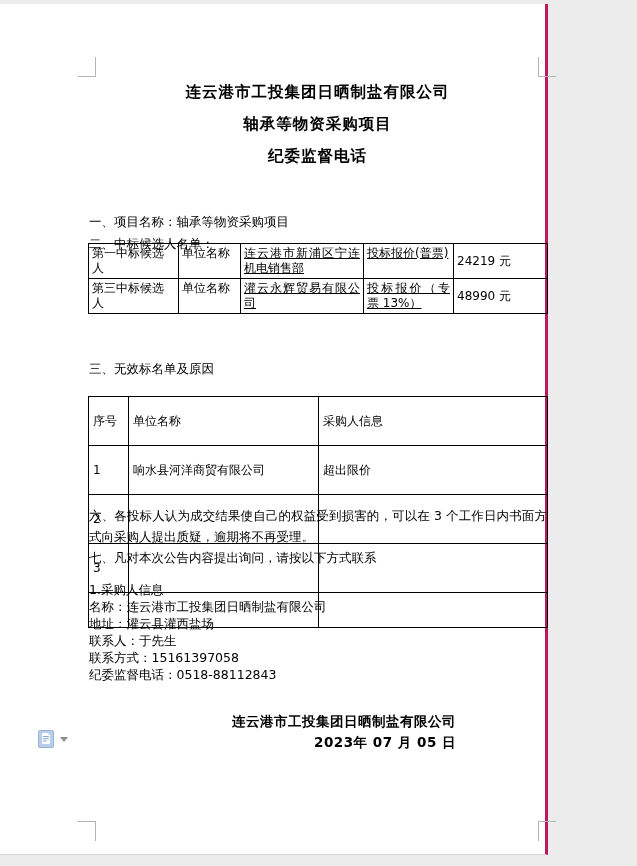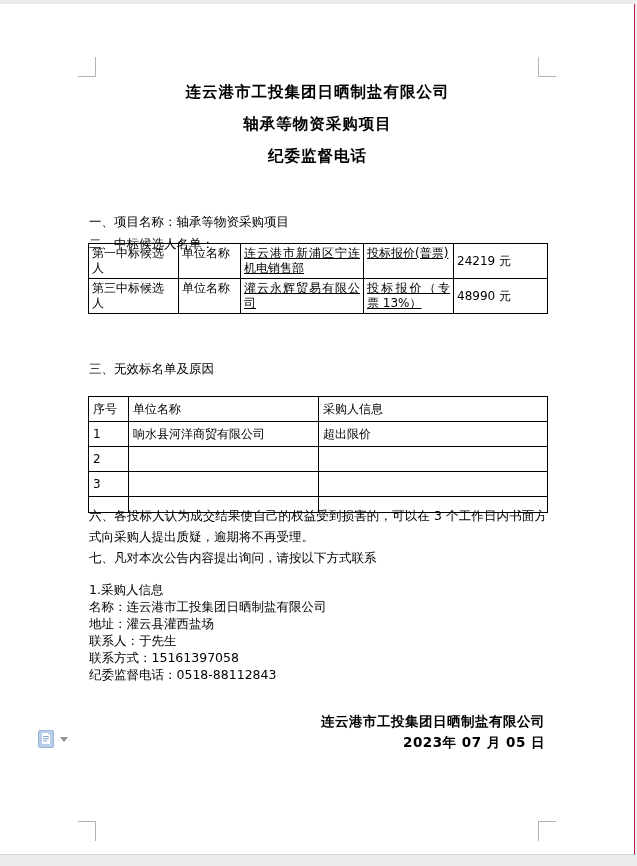--- a/index.html
+++ b/index.html
@@ -5,23 +5,23 @@
   * { margin:0; padding:0; box-sizing:border-box; }
   html,body { width:637px; height:866px; }
   body {
     position:relative;
     background:#ececec;
     font-family:"DejaVu Sans","Liberation Sans",sans-serif;
     color:#000;
     overflow:hidden;
   }
   .page {
-    position:absolute; left:0; top:4px; width:635px; height:851px;
+    position:absolute; left:0; top:4px; width:548px; height:851px;
     background:#ffffff;
-    border-right:1px solid #be185d;
+    border-right:3px solid #be185d;
     border-bottom:1px solid #d6d6d6;
   }
   
   .mark { position:absolute; width:18px; height:20px; }
   .mark-tl { left:78px; top:53px;  border-right:1px solid #b4b4b4; border-bottom:1px solid #b4b4b4; }
   .mark-tr { left:538px; top:53px; border-left:1px solid #b4b4b4;  border-bottom:1px solid #b4b4b4; }
   .mark-bl { left:78px; top:817px; border-right:1px solid #b4b4b4; border-top:1px solid #b4b4b4; }
   .mark-br { left:538px; top:817px; border-left:1px solid #b4b4b4;  border-top:1px solid #b4b4b4; }
 
   .title-block { position:absolute; left:0; top:72px; width:635px; text-align:center; }
@@ -35,21 +35,21 @@
   .purchaser { top:577px; line-height:17px; }
 
   table { border-collapse:collapse; table-layout:fixed; position:absolute; left:88px; }
   td { border:1px solid #000; font-size:12px; padding:2px 3px; overflow:hidden; word-break:break-all; }
   .t1 { top:239px; width:459px; }
   .t1 td { vertical-align:top; line-height:15px; }
   .t1 tr { height:34px;padding-left:18px; }
   .t1 .c-company, .t1 .c-pricelabel { text-align:justify;text-decoration:underline; }
   .t1 .c-price { vertical-align:middle; }
   .t2 { top:392px; width:459px; }
-  .t2 td { line-height:14px; padding:5px 4px; vertical-align:middle;margin-top:8px; }
+  .t2 td { line-height:14px; padding:17px 4px; vertical-align:middle;margin-top:8px; }
 
   .signature { position:absolute; right:89px; top:707px; text-align:right;
                font-size:13.5px; font-weight:bold; line-height:21px; letter-spacing:0.5px; }
 
   .paste-btn { position:absolute; left:38px; top:726px; width:34px; height:20px; cursor:pointer; }
   .paste-icon { position:absolute; left:0; top:0; width:16px; height:18px; }
   .paste-arrow { position:absolute; left:22px; top:7px; width:0; height:0;
                  border-left:4px solid transparent; border-right:4px solid transparent;
                  border-top:5px solid #8f8f8f; }
 </style>

